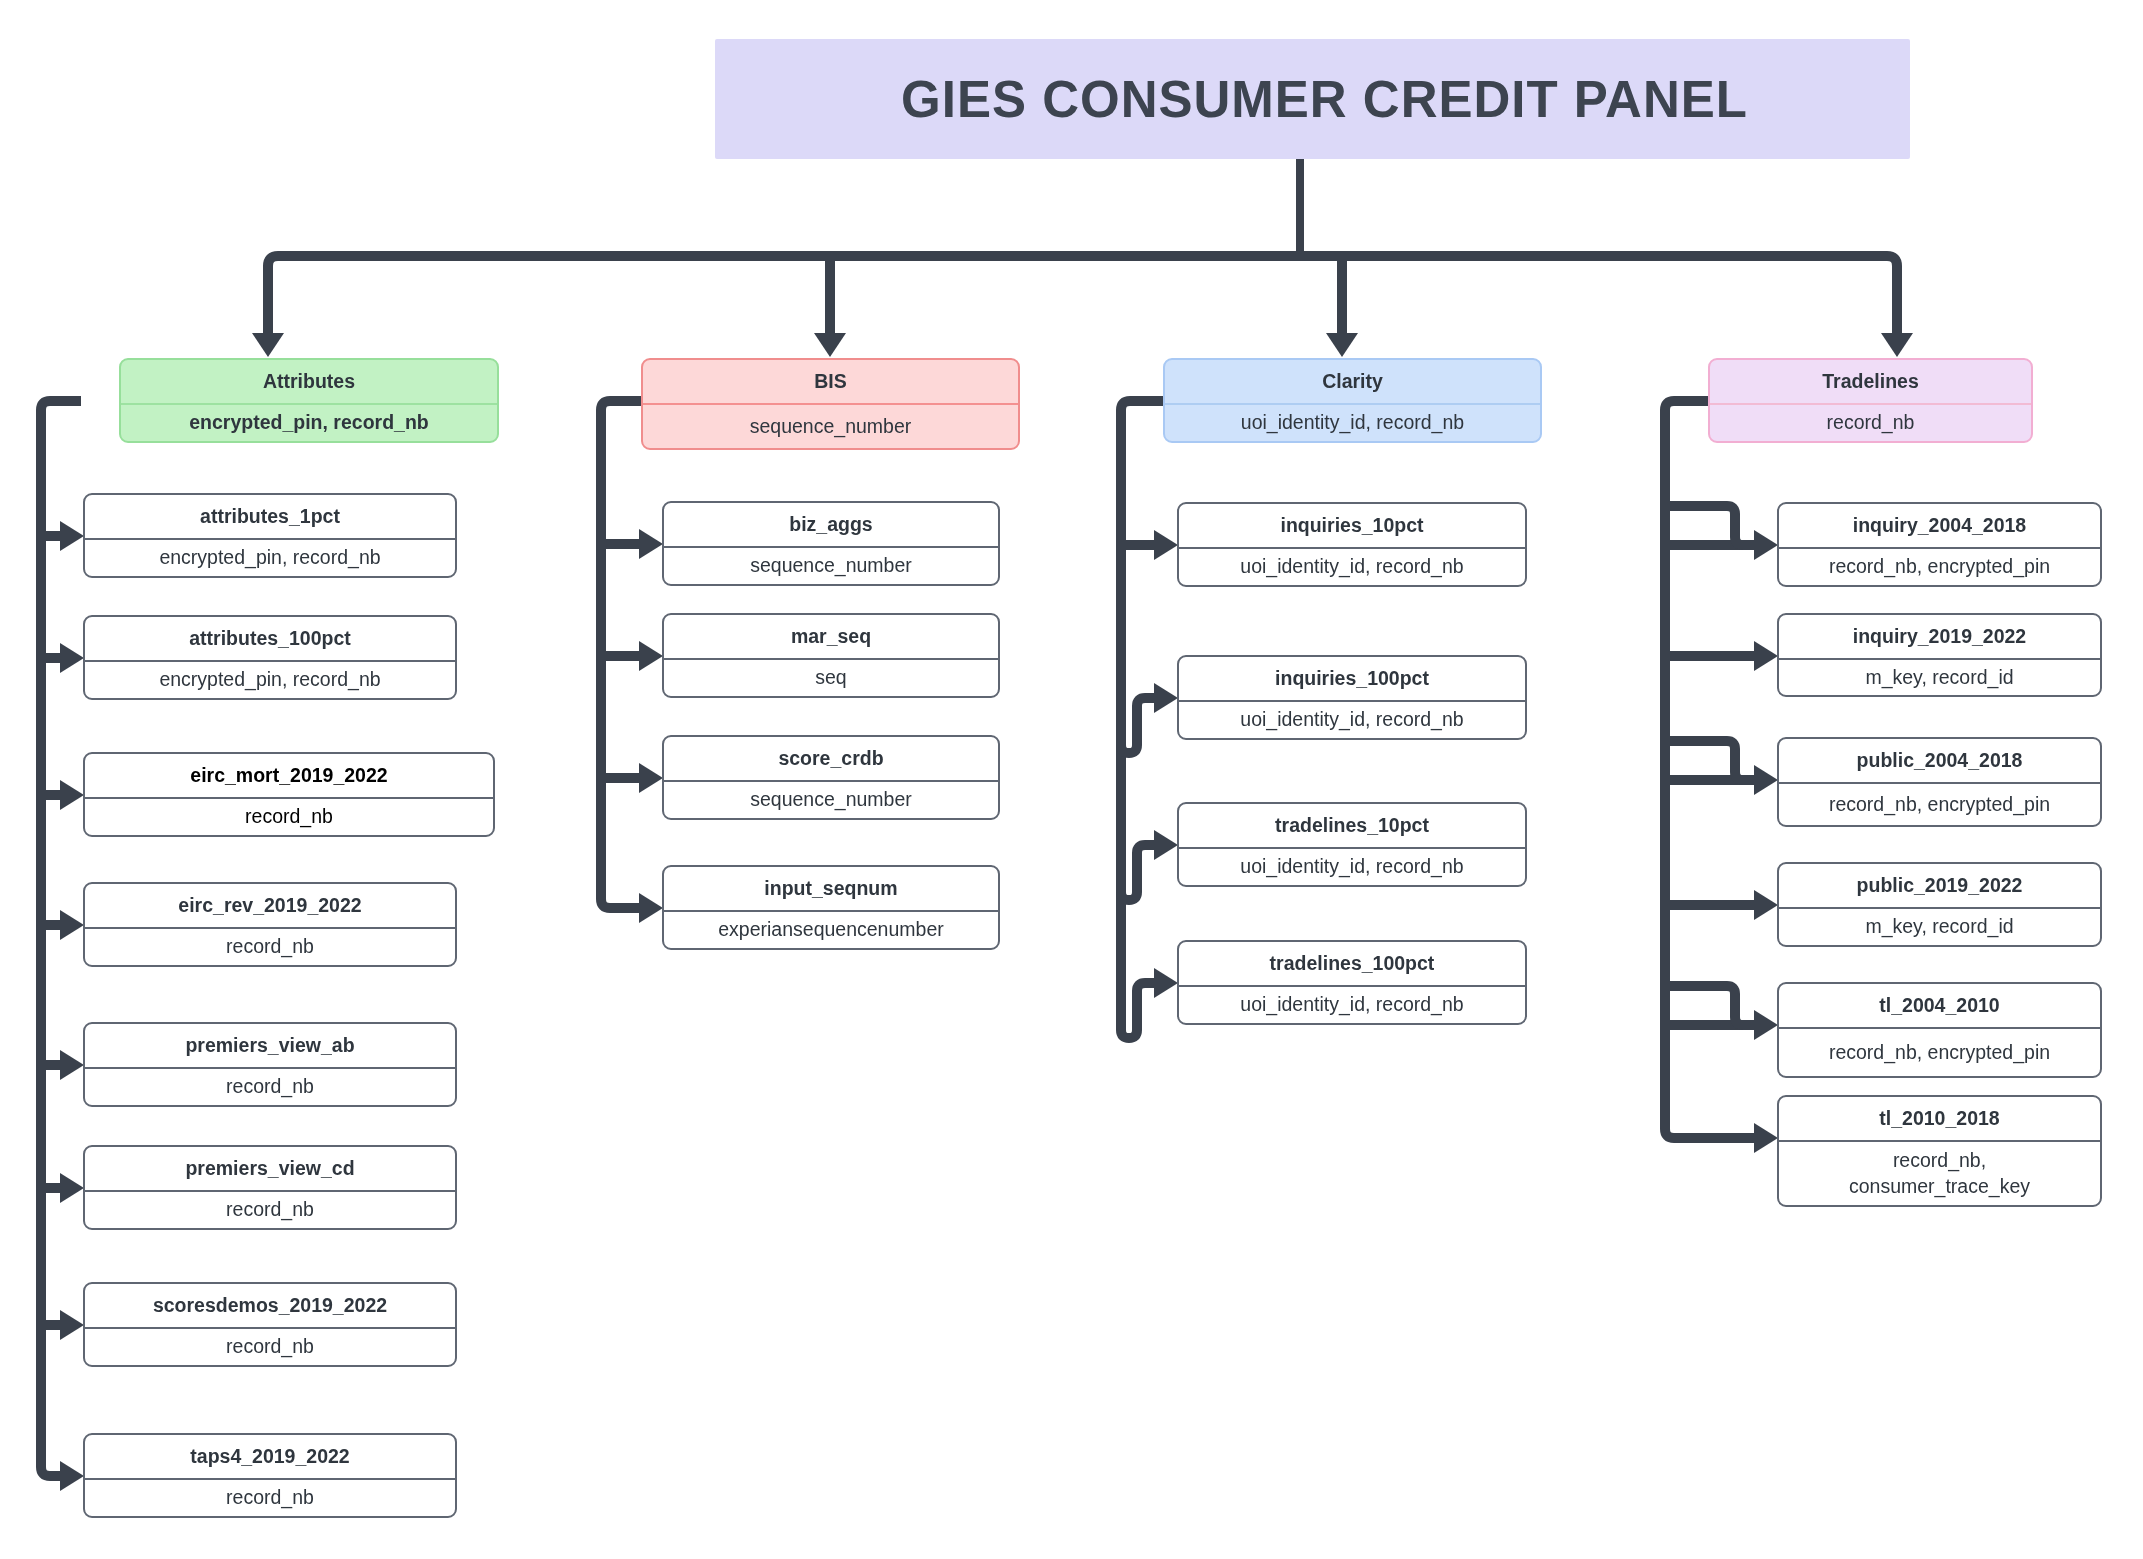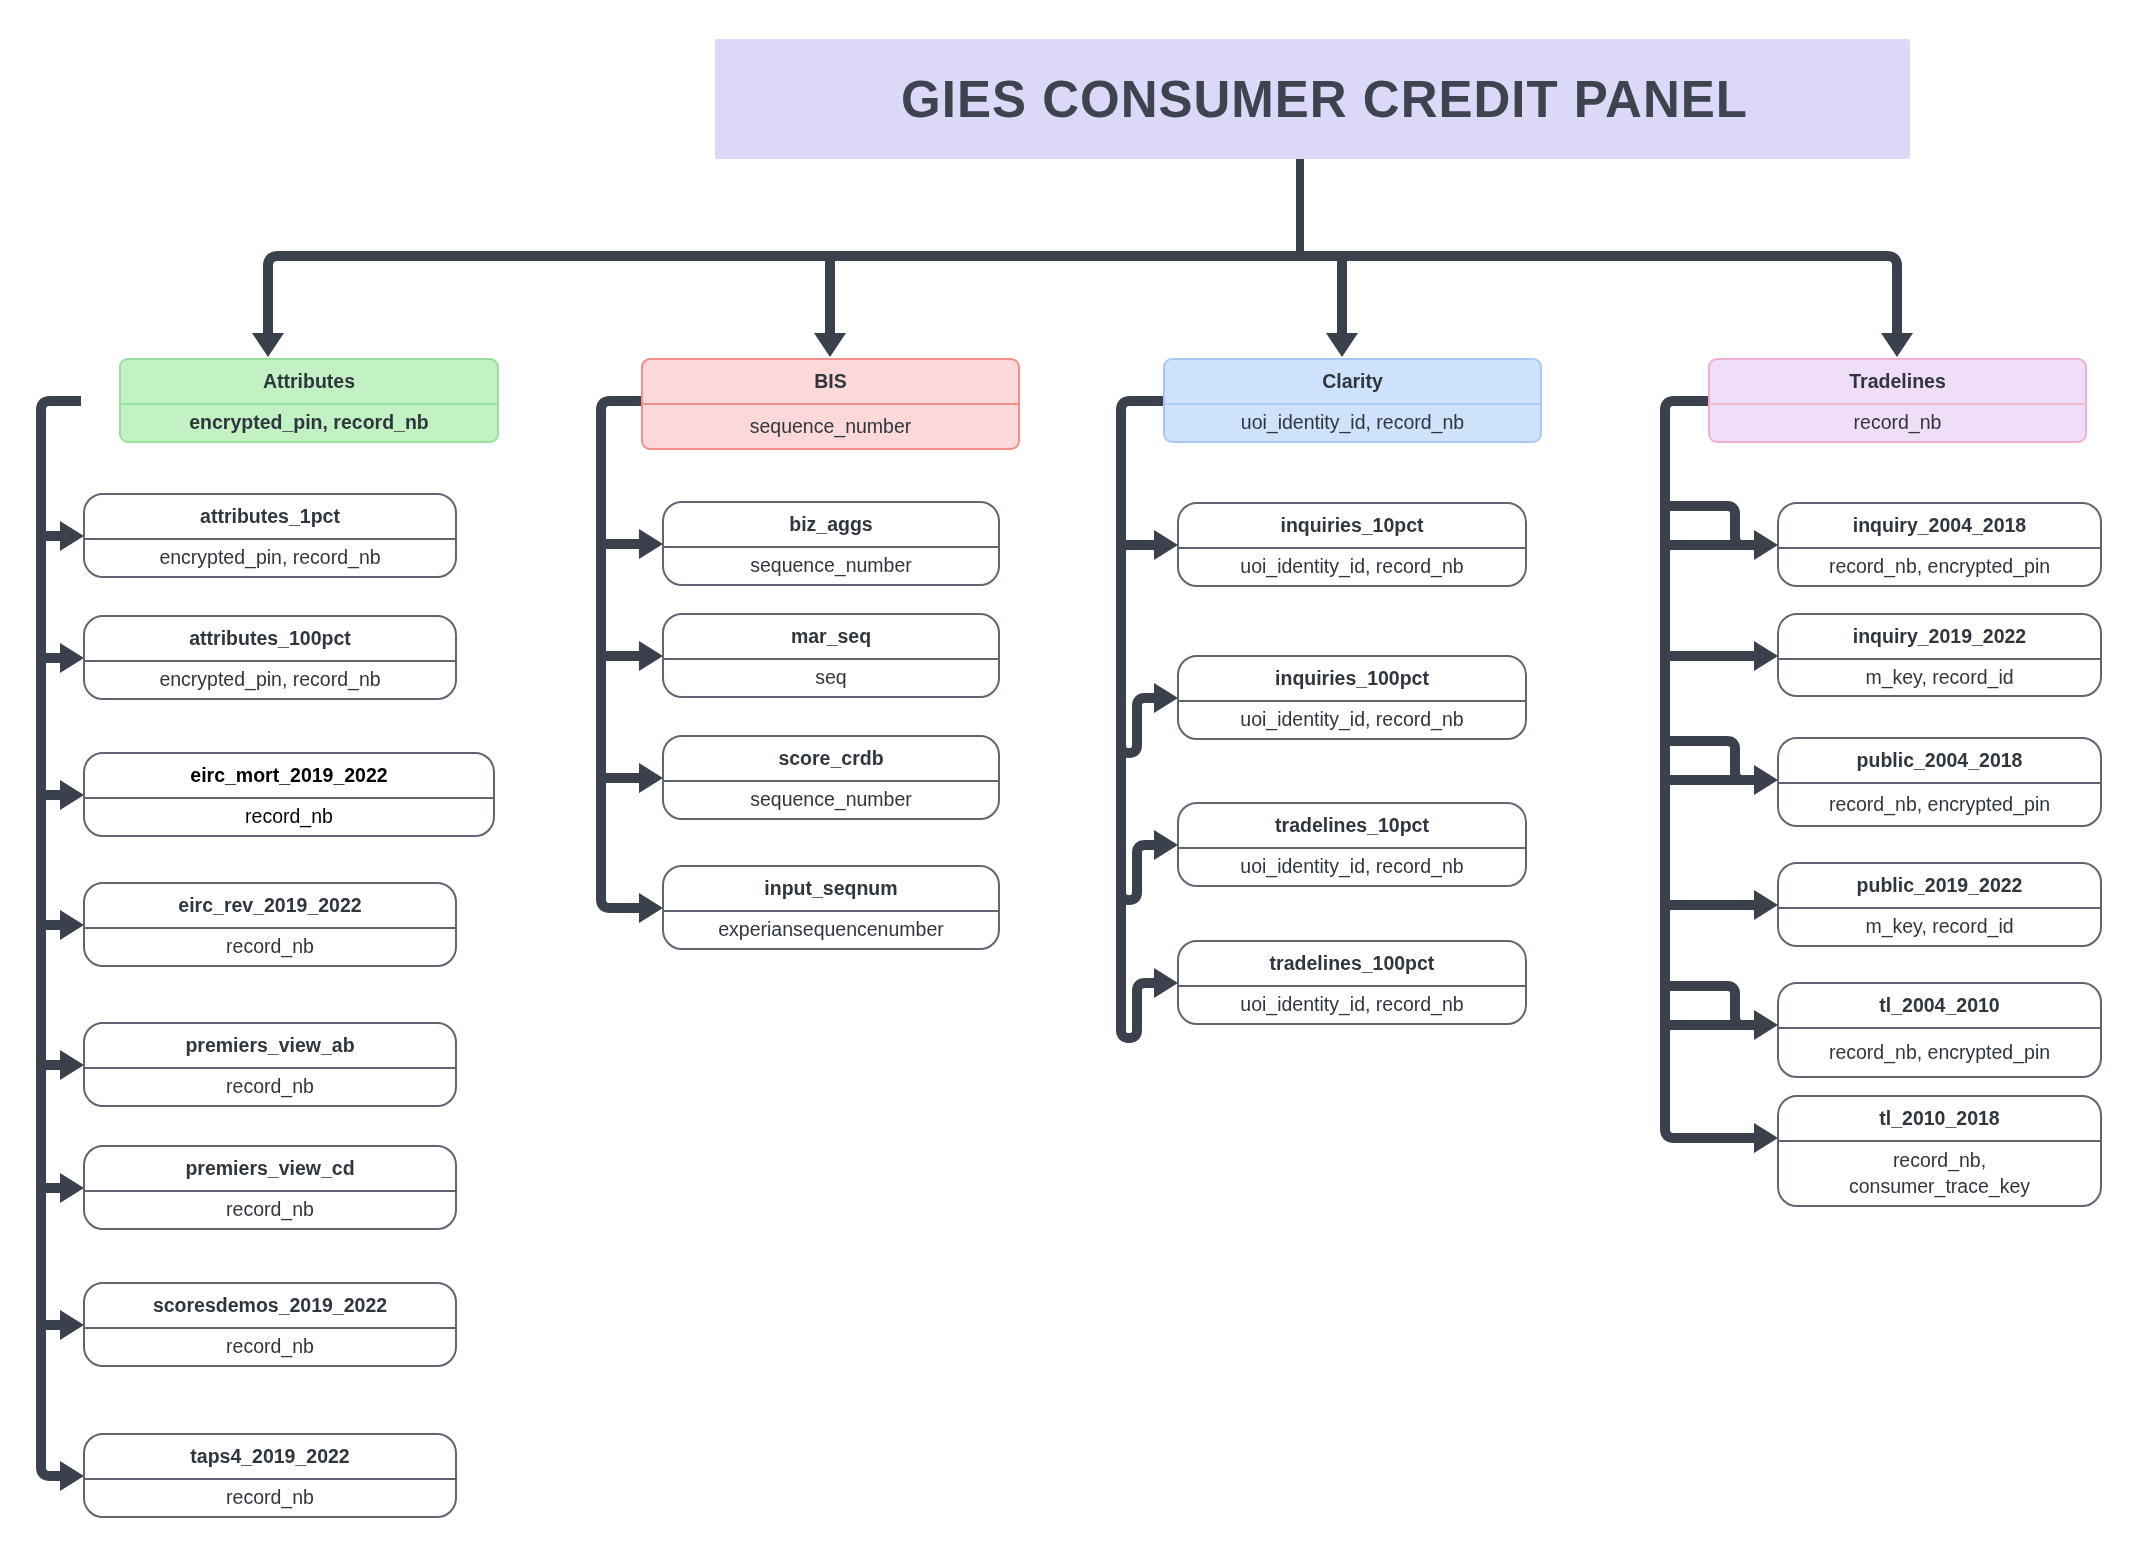--- a/index.html
+++ b/index.html
@@ -18,21 +18,21 @@
   .box .trow{
     height:43px;flex:0 0 43px;display:flex;align-items:center;justify-content:center;
     font-weight:bold;font-size:19.5px;padding:0 8px;
   }
   .box .krow{
     flex:1;display:flex;align-items:center;justify-content:center;
     font-size:19.5px;border-top:2px solid;line-height:1.3;padding:0 8px;
   }
   .box .krow.bold{font-weight:bold;}
   .box .krow.wrap span{display:block;max-width:225px;}
-  .child{background:#ffffff;border-radius:20px;}
+  .child{background:#ffffff;}
 </style>
 </head>
 <body>
 
 <div class="canvas">
   <svg id="connectors" width="2143" height="1559" viewBox="0 0 2143 1559">
       <path d="M268,338 L268,266 Q268,256 278,256 L1887,256 Q1897,256 1897,266 L1897,338" fill="none" stroke="#3a414c" stroke-width="10" stroke-linejoin="round"></path>
       <path d="M830,256 L830,338" fill="none" stroke="#3a414c" stroke-width="10" stroke-linejoin="round"></path>
       <path d="M1342,256 L1342,338" fill="none" stroke="#3a414c" stroke-width="10" stroke-linejoin="round"></path>
       <path d="M1300,158 L1300,252" fill="none" stroke="#3a414c" stroke-width="8" stroke-linejoin="round"></path>
@@ -200,21 +200,21 @@
         <div class="krow" style="border-top-color: rgb(95, 102, 114);">
           <span>uoi_identity_id, record_nb</span>
         </div>
       </div>
       <div class="box child" style="left: 1177px; top: 940px; width: 350px; height: 85px; background: rgb(255, 255, 255); border-color: rgb(95, 102, 114); color: rgb(47, 54, 62);">
         <div class="trow">tradelines_100pct</div>
         <div class="krow" style="border-top-color: rgb(95, 102, 114);">
           <span>uoi_identity_id, record_nb</span>
         </div>
       </div>
-      <div class="box" style="left: 1708px; top: 358px; width: 379px; height: 85px; background: rgb(240, 221, 247); border-color: rgb(242, 174, 210); color: rgb(47, 54, 62);">
+      <div class="box" style="left: 1708px; top: 358px; width: 325px; height: 85px; background: rgb(240, 221, 247); border-color: rgb(242, 174, 210); color: rgb(47, 54, 62);">
         <div class="trow">Tradelines</div>
         <div class="krow" style="border-top-color: rgb(242, 187, 212);">
           <span>record_nb</span>
         </div>
       </div>
       <div class="box child" style="left: 1777px; top: 502px; width: 325px; height: 85px; background: rgb(255, 255, 255); border-color: rgb(95, 102, 114); color: rgb(47, 54, 62);">
         <div class="trow">inquiry_2004_2018</div>
         <div class="krow" style="border-top-color: rgb(95, 102, 114);">
           <span>record_nb, encrypted_pin</span>
         </div>

